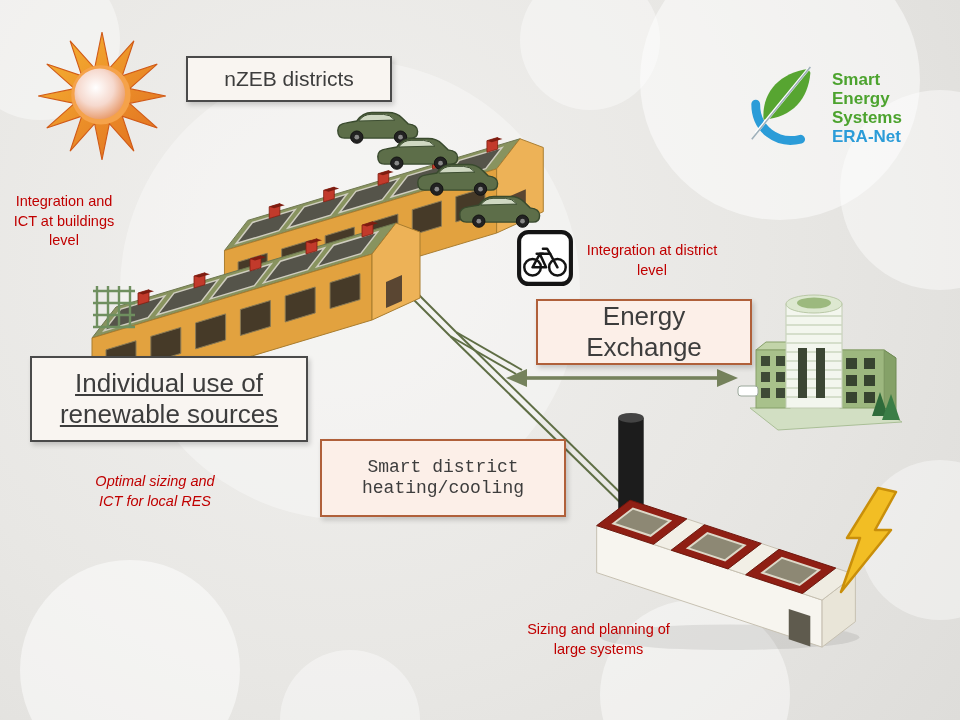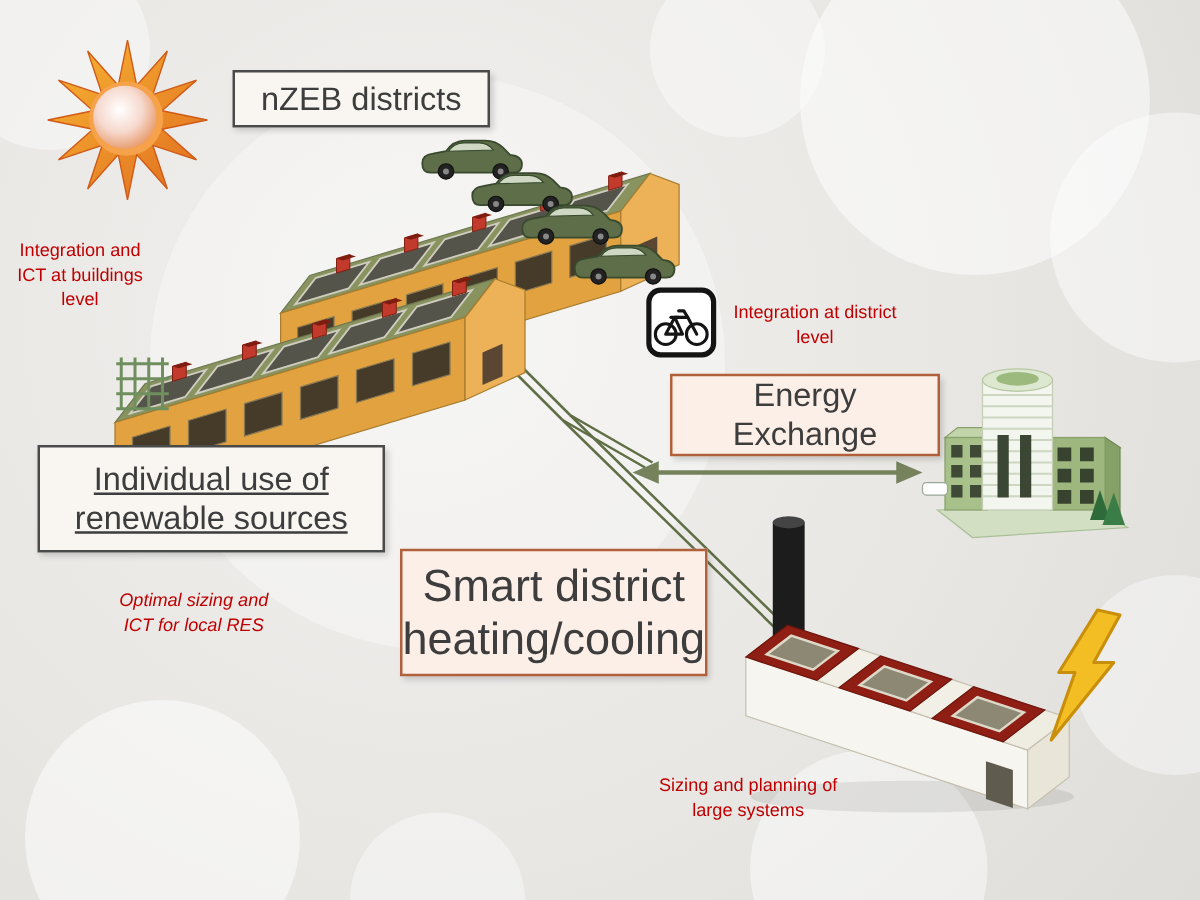--- a/index.html
+++ b/index.html
@@ -216,28 +216,42 @@
       <polygon points="166,170.2 224,189.3 258,163.3 200,144.2" fill="#8f1f14" stroke="#6e150c" stroke-width="1"></polygon>
       <polygon points="183,168.1 221,180.6 241,165.3 203,152.8" fill="#8d8874" stroke="#ddd8c8" stroke-width="2"></polygon>
     </g>
     <path d="M210,205 l22,7.3 l0,31 l-22,-7.3 z" fill="#5f5b4e"></path>
   </svg>
 
   <svg class="illus" style="left:830px; top:486px;" width="76" height="110" viewBox="0 0 70 110">
     <polygon points="45,2 63,6 42,44 58,44 8,106 27,52 14,52" fill="#f2be24" stroke="#c98f0a" stroke-width="2.5" stroke-linejoin="round"></polygon>
   </svg>
 
-
-  <div class="box" style="left:186px; top:56px; width:202px; height:42px; font-size:26px;">nZEB districts</div>
+  <div class="logo">
+    <svg width="82" height="88" viewBox="0 0 84 88">
+      <path d="M12,42 C12,68 34,84 58,78" stroke="#2b9cd8" stroke-width="9" fill="none" stroke-linecap="round"></path>
+      <path d="M66,6 C36,10 18,30 20,58 C50,56 66,36 68,10 Z" fill="#57a531"></path>
+      <line x1="12" y1="72" x2="66" y2="6" stroke="#ffffff" stroke-width="3"></line>
+      <line x1="8" y1="78" x2="68" y2="4" stroke="#9fb0ba" stroke-width="1.6"></line>
+    </svg>
+    <div class="logo-text">
+      <div class="logo-green">Smart</div>
+      <div class="logo-green">Energy</div>
+      <div class="logo-green">Systems</div>
+      <div class="logo-blue">ERA-Net</div>
+    </div>
+  </div>
+
+  <div class="box" style="left:186px; top:56px; width:202px; height:42px; font-size:21px;">nZEB districts</div>
 
   <div class="box" style="left:30px; top:356px; width:258px; height:82px; font-size:26px; padding:0 8px;text-decoration:underline;">Individual use of renewable sources</div>
 
   <div class="box accent" style="left:536px; top:299px; width:192px; height:62px; font-size:26px; padding:0 10px;">Energy Exchange</div>
 
-  <div class="box accent" style="left:320px; top:439px; width:222px; height:74px; font-size:36px; padding:12px 10px;">Smart district heating/cooling</div>
+  <div class="box accent" style="left:320px; top:439px; width:222px; height:74px; font-size:18px; padding:0 10px;font-family:Liberation Mono, monospace;">Smart district heating/cooling</div>
 
 
   <div class="note" style="left:12px; top:148px; width:104px;margin-top:44px;">Integration and ICT at buildings level</div>
 
   <div class="note" style="left:586px; top:241px; width:132px;">Integration at district level</div>
 
   <div class="note" style="left:90px; top:472px; width:130px;font-style:italic;">Optimal sizing and ICT for local RES</div>
 
   <div class="note" style="left:516px; top:620px; width:165px;">Sizing and planning of large systems</div>
 

